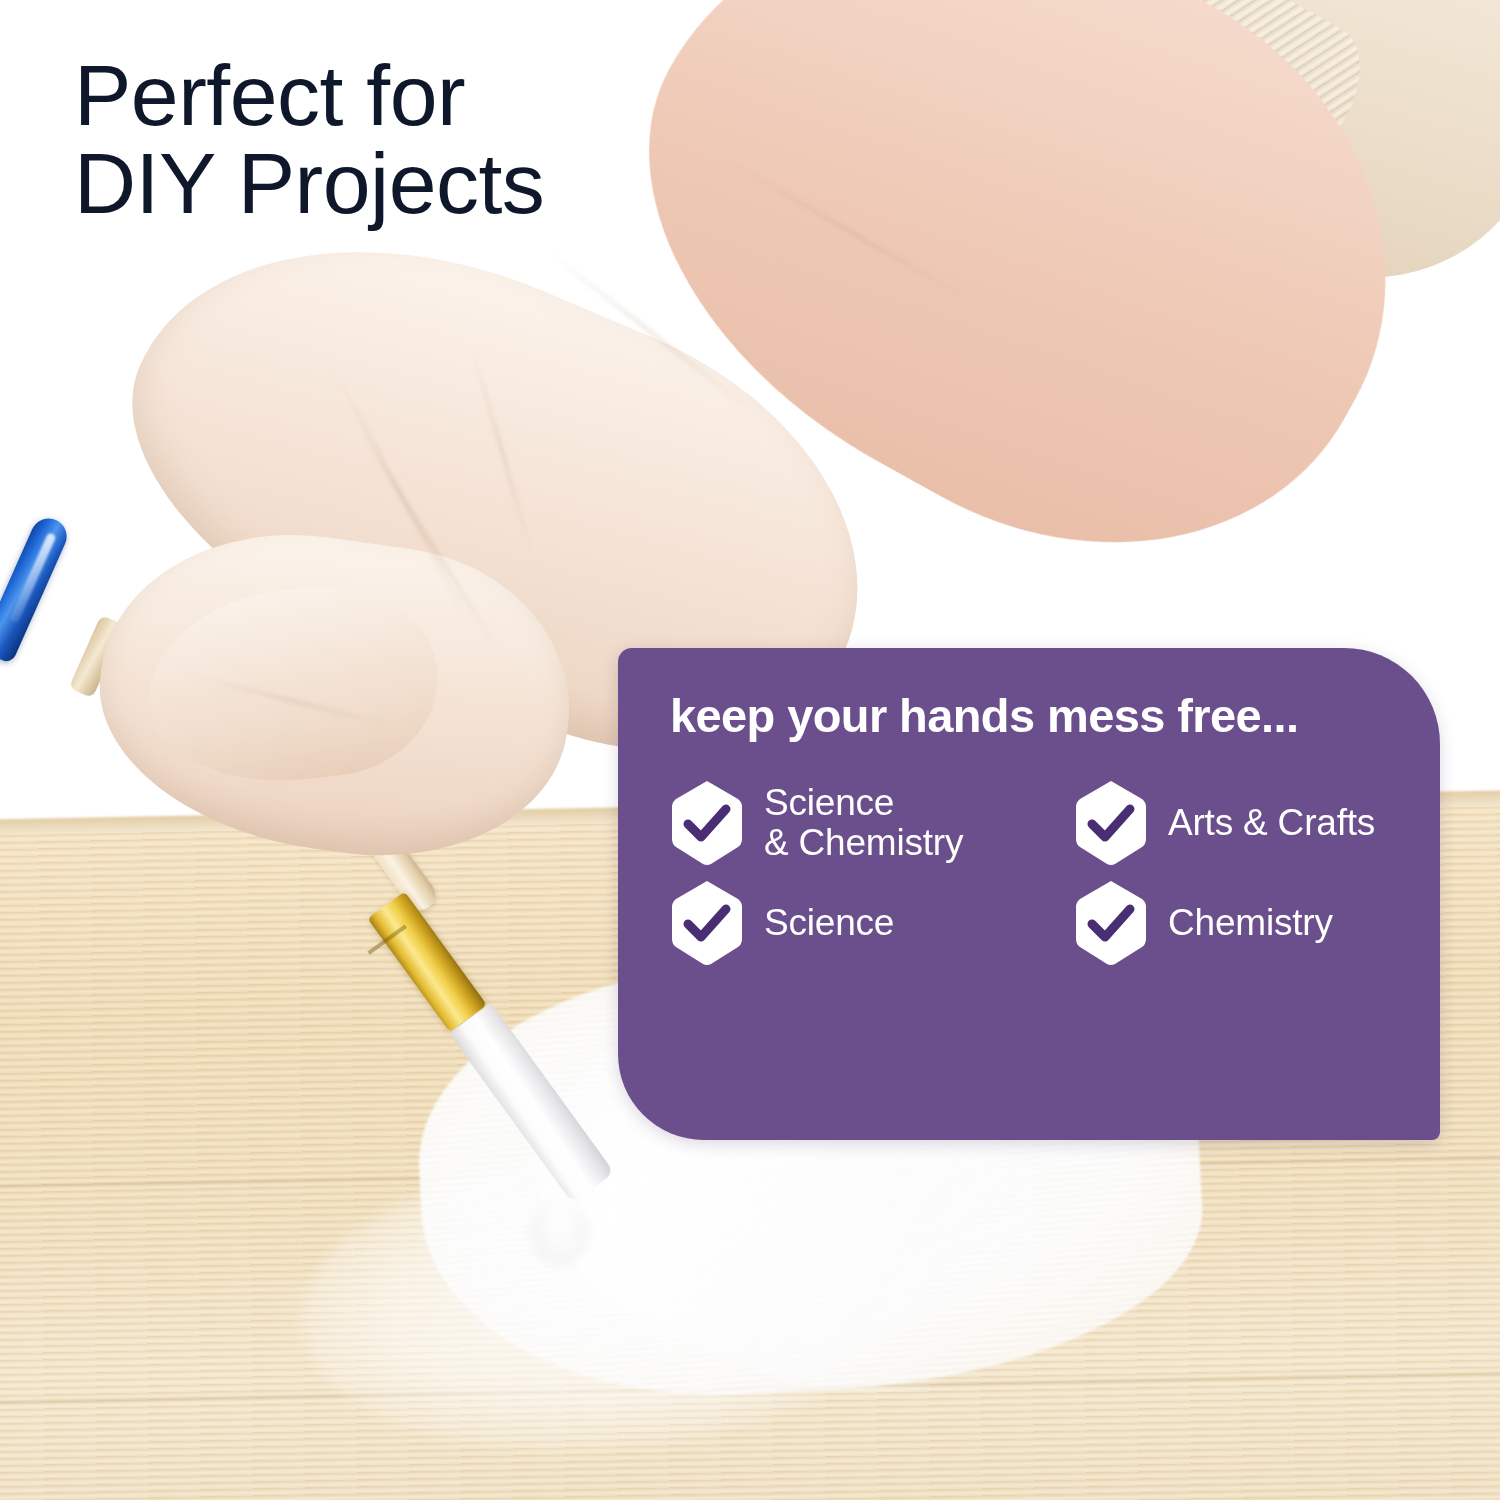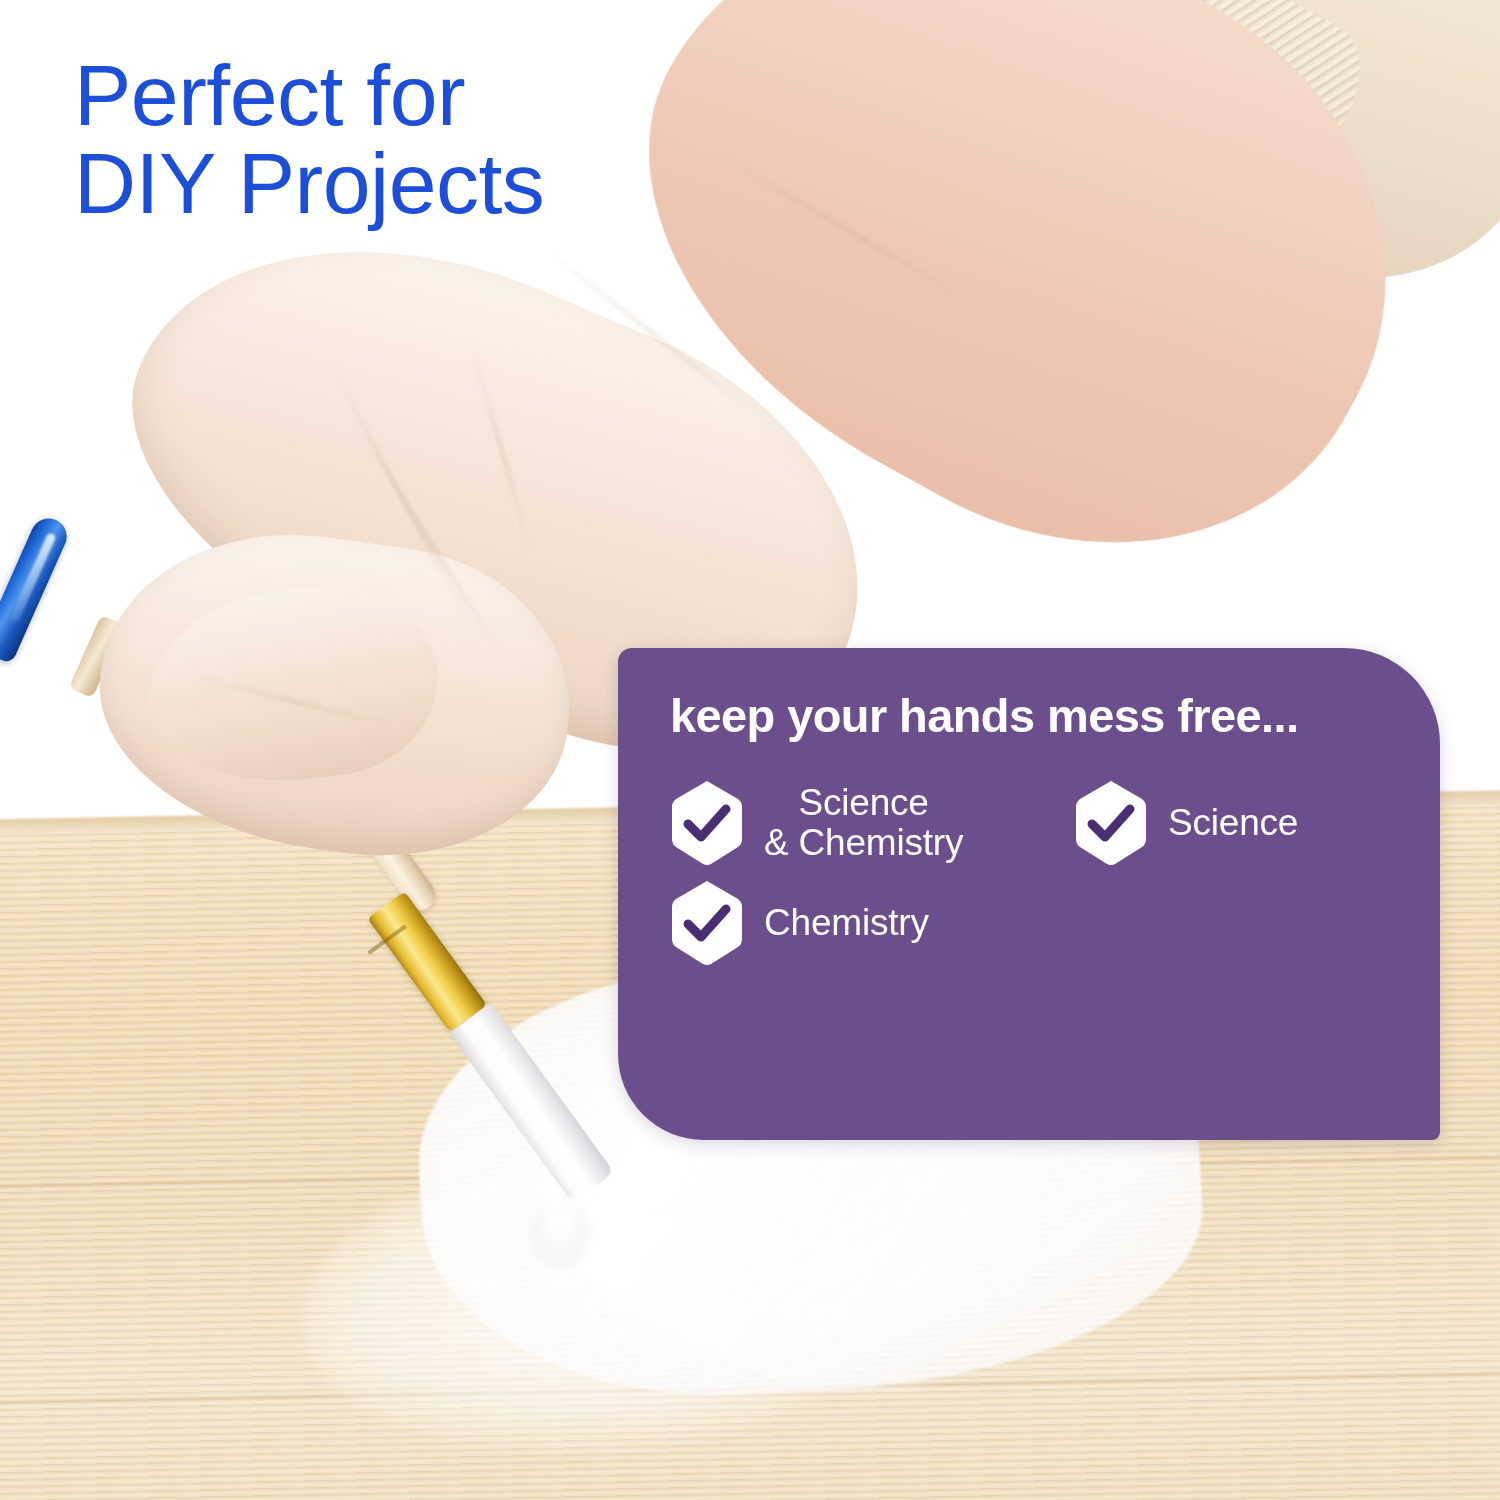--- a/index.html
+++ b/index.html
@@ -209,21 +209,21 @@
   .w2 { left:300px; top:540px; width:260px; transform:rotate(58deg); }
   .w3 { left:392px; top:450px; width:220px; transform:rotate(74deg); }
   .w4 { left:190px; top:700px; width:210px; transform:rotate(14deg); }
   .w5 { left:520px; top:330px; width:260px; transform:rotate(38deg); }
   .w6 { left:700px; top:230px; width:300px; transform:rotate(30deg); }
 
   
   .headline {
     position:absolute;
     left:74px; top:52px;
-    color:#1d4ed8;
+    color:#0f172a;
     font-size:86px;
     line-height:1.02;
     font-weight:400;
     letter-spacing:-0.5px;
     white-space:pre-line;
     text-shadow:0 1px 0 rgba(255,255,255,0.4);
   }
 
   
   .card {
@@ -246,21 +246,20 @@
   .check-grid {
     display:grid;
     grid-template-columns:404px 1fr;
     grid-auto-rows:100px;
     align-items:center;
   }
   .check-item {
     display:flex;
     align-items:center;
     gap:20px;
-    text-align:center;
   }
   .hexbadge {
     flex:0 0 auto;
     width:74px; height:88px;
     position:relative;
   }
   .hexbadge svg { display:block; width:74px; height:88px; }
   .check-label {
     color:#ffffff;
     font-size:37px;
@@ -327,20 +326,29 @@
           <svg viewBox="0 0 74 88">
               <path d="M37 2 L68 20 Q72 23 72 28 L72 60 Q72 65 68 68 L41 85 Q37 87 33 85 L6 68 Q2 65 2 60 L2 28 Q2 23 6 20 Z" fill="#ffffff"></path>
               <path d="M18 45 L31 58 L56 30" fill="none" stroke="#4a2e74" stroke-width="9" stroke-linecap="round" stroke-linejoin="round"></path>
             </svg>
         </span>
         <span class="check-label">Science
 &amp; Chemistry</span>
       </div>
 
 
+      <div class="check-item">
+        <span class="hexbadge">
+          <svg viewBox="0 0 74 88">
+              <path d="M37 2 L68 20 Q72 23 72 28 L72 60 Q72 65 68 68 L41 85 Q37 87 33 85 L6 68 Q2 65 2 60 L2 28 Q2 23 6 20 Z" fill="#ffffff"></path>
+              <path d="M18 45 L31 58 L56 30" fill="none" stroke="#4a2e74" stroke-width="9" stroke-linecap="round" stroke-linejoin="round"></path>
+            </svg>
+        </span>
+        <span class="check-label">Arts &amp; Crafts</span>
+      </div>
 
       <div class="check-item">
         <span class="hexbadge">
           <svg viewBox="0 0 74 88">
               <path d="M37 2 L68 20 Q72 23 72 28 L72 60 Q72 65 68 68 L41 85 Q37 87 33 85 L6 68 Q2 65 2 60 L2 28 Q2 23 6 20 Z" fill="#ffffff"></path>
               <path d="M18 45 L31 58 L56 30" fill="none" stroke="#4a2e74" stroke-width="9" stroke-linecap="round" stroke-linejoin="round"></path>
             </svg>
         </span>
         <span class="check-label">Science</span>
       </div>

